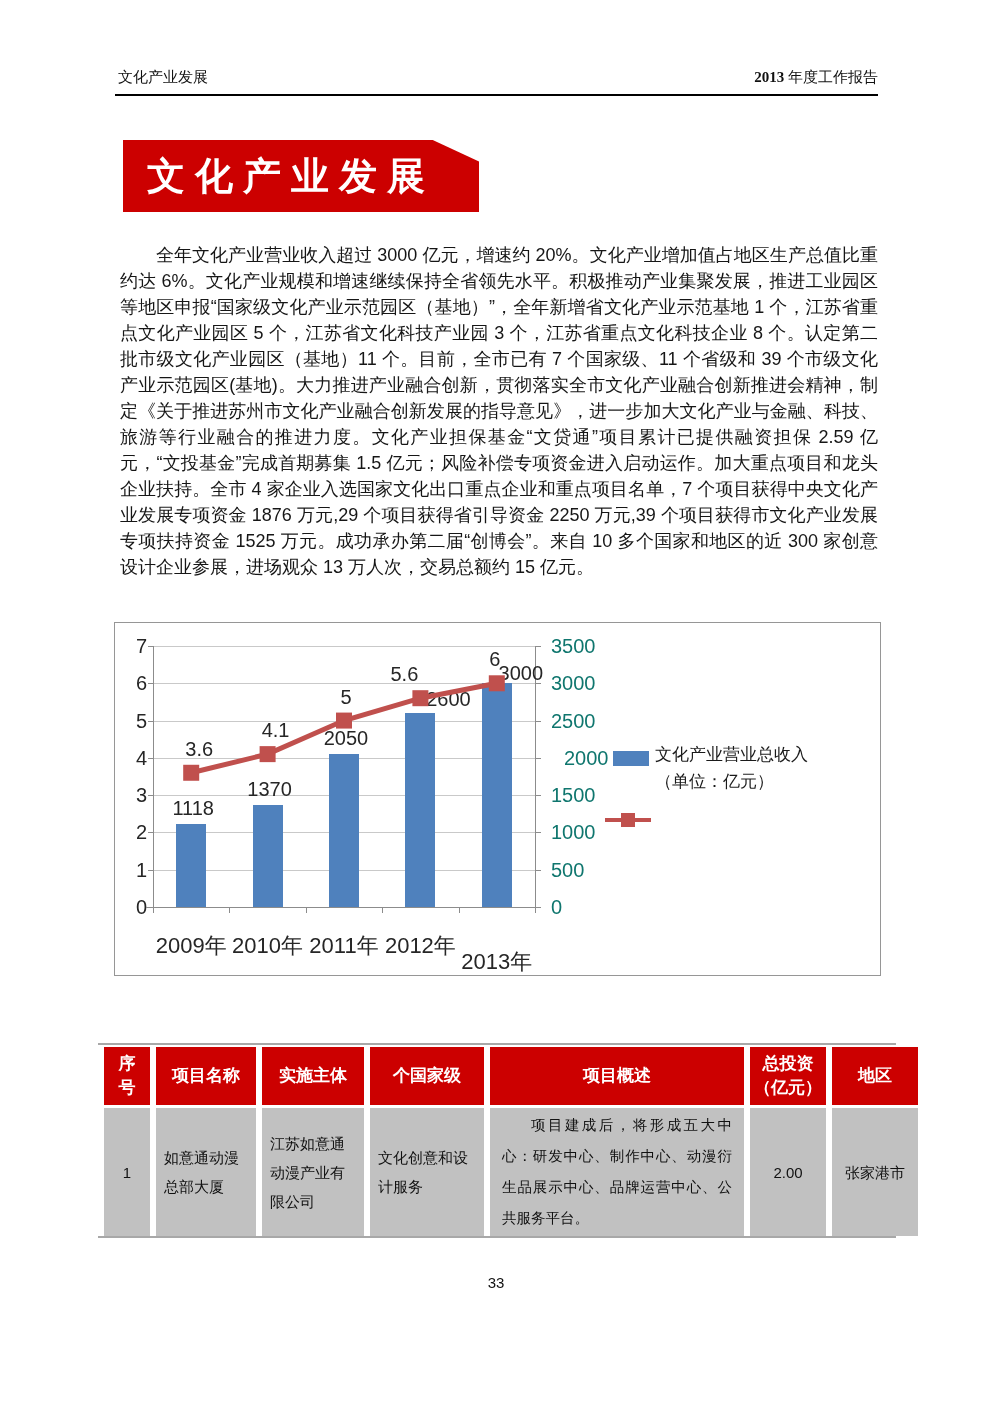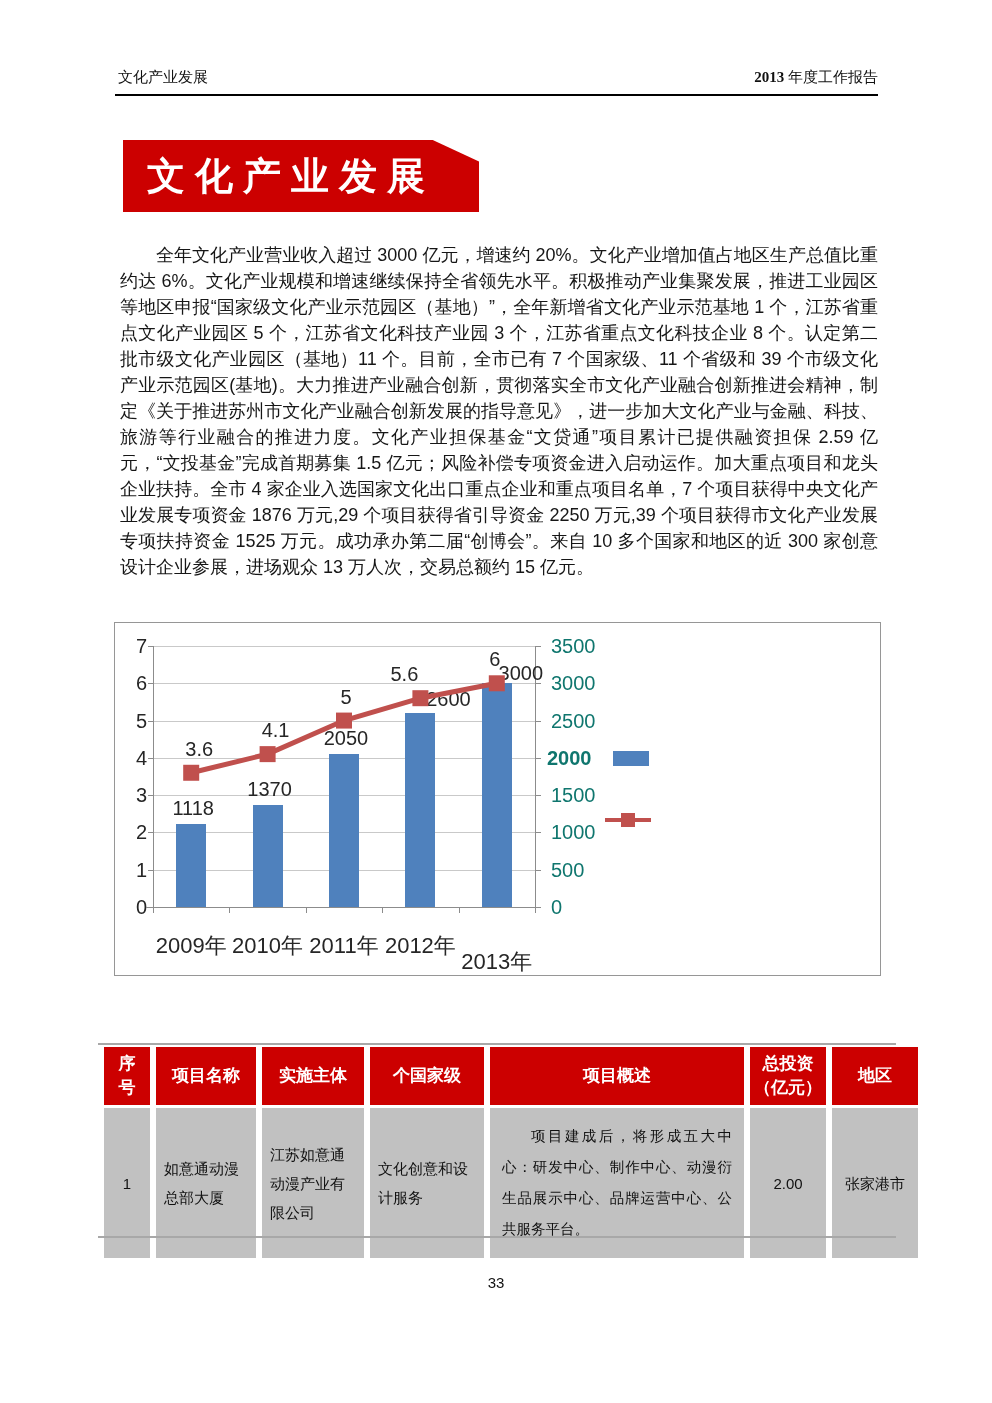--- a/index.html
+++ b/index.html
@@ -52,21 +52,21 @@
   .tbl-title{position:absolute;left:0;top:1004px;width:992px;text-align:center;
              font-family:"Liberation Serif","DejaVu Serif",serif;font-weight:bold;
              font-size:22px;color:#000;}
   .ptable{position:absolute;left:98px;top:1044px;border-collapse:separate;border-spacing:6px 3px;}
   .ptable th{background:#cc0000;color:#fff;font-weight:bold;font-size:17px;height:58px;
              text-align:center;vertical-align:middle;white-space:pre-line;line-height:24px;padding:0 2px;}
   .ptable td{background:#c1c1c1;color:#111;font-size:15px;height:126px;vertical-align:middle;
              line-height:29px;padding:0 8px;}
   .ptable td.c-center{text-align:center;padding:0 2px;}
   .ptable td.c-left{text-align:left;}
-  .ptable td.c-just{text-align:justify;text-indent:2em;font-size:14.5px;line-height:31px;padding:12px 12px;margin-left:20px;}
+  .ptable td.c-just{text-align:justify;text-indent:2em;font-size:14.5px;line-height:31px;padding:1px 12px;margin-left:20px;}
   .tbl-line{position:absolute;left:98px;width:798px;height:2px;background:#a8a8a8;}
 
   
   .pageno{position:absolute;left:0;top:1274px;width:992px;text-align:center;
           font-size:15px;color:#111;}
 </style>
 </head>
 <body>
 
 <div id="page">
@@ -108,21 +108,21 @@
       <div class="tickL" style="left: 4px; top: 23px;">7</div>
       <div class="stub-h" style="left: 420px; top: 284px; width: 6px;"></div>
       <div class="tickR" style="left: 436px; top: 284px;">0</div>
       <div class="stub-h" style="left: 420px; top: 246.714px; width: 6px;"></div>
       <div class="tickR" style="left: 436px; top: 246.714px;">500</div>
       <div class="stub-h" style="left: 420px; top: 209.429px; width: 6px;"></div>
       <div class="tickR" style="left: 436px; top: 209.429px;">1000</div>
       <div class="stub-h" style="left: 420px; top: 172.143px; width: 6px;"></div>
       <div class="tickR" style="left: 436px; top: 172.143px;">1500</div>
       <div class="stub-h" style="left: 420px; top: 134.857px; width: 6px;"></div>
-      <div class="tickR" style="left: 432px; top: 134.857px; font-weight: bold;">2000</div>
+      <div class="tickR" style="left: 449px; top: 134.857px;">2000</div>
       <div class="stub-h" style="left: 420px; top: 97.5714px; width: 6px;"></div>
       <div class="tickR" style="left: 436px; top: 97.5714px;">2500</div>
       <div class="stub-h" style="left: 420px; top: 60.2857px; width: 6px;"></div>
       <div class="tickR" style="left: 436px; top: 60.2857px;">3000</div>
       <div class="stub-h" style="left: 420px; top: 23px; width: 6px;"></div>
       <div class="tickR" style="left: 436px; top: 23px;">3500</div>
       <div class="axis-v" style="left: 38px; top: 23px; height: 261px;"></div>
       <div class="axis-v" style="left: 420px; top: 23px; height: 261px;"></div>
       <div class="axis-h" style="left: 31px; top: 284px; width: 389px;"></div>
       <div class="stub-v" style="left: 38px; top: 284px; height: 6px;"></div>
@@ -153,20 +153,24 @@
       <div class="dlabel" style="left: 160.6px; top: 119.129px;">4.1</div>
       <div class="dlabel" style="left: 231px; top: 85.5714px;">5</div>
       <div class="dlabel" style="left: 289.4px; top: 63.2px;">5.6</div>
       <div class="dlabel" style="left: 379.8px; top: 48.2857px;">6</div>
       <div class="xlab" style="left: 76.2px; top: 308px;">2009年</div>
       <div class="xlab" style="left: 152.6px; top: 308px;">2010年</div>
       <div class="xlab" style="left: 229px; top: 308px;">2011年</div>
       <div class="xlab" style="left: 305.4px; top: 308px;">2012年</div>
       <div class="xlab" style="left: 381.8px; top: 308px; margin-top: 16px;">2013年</div>
       <div class="lg-swatch" style="left: 498px; top: 128px; width: 36px; height: 15px; background: rgb(79, 129, 189);"></div>
+      <div class="lg-text" style="left: 540px; top: 118px;">
+        <div>文化产业营业总收入</div>
+        <div>（单位：亿元）</div>
+      </div>
       <div class="lg-swatch" style="left: 490px; top: 195px; width: 46px; height: 4px; background: rgb(192, 80, 77);"></div>
       <div class="lg-swatch" style="left: 506px; top: 190px; width: 14px; height: 14px; background: rgb(192, 80, 77);"></div>
     </div>
 
 
   <div class="tbl-line" style="top:1043px"></div>
   <table class="ptable">
     <thead>
         <tr>
           <th style="width: 42px;">序

